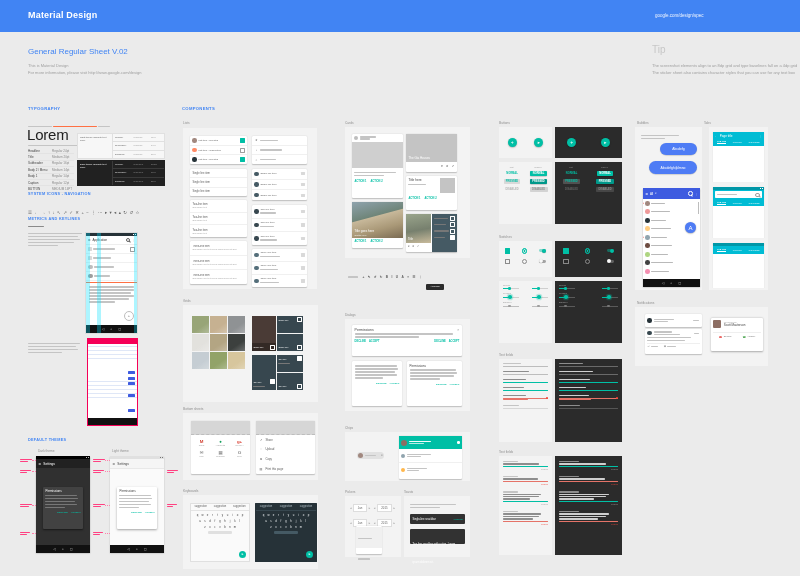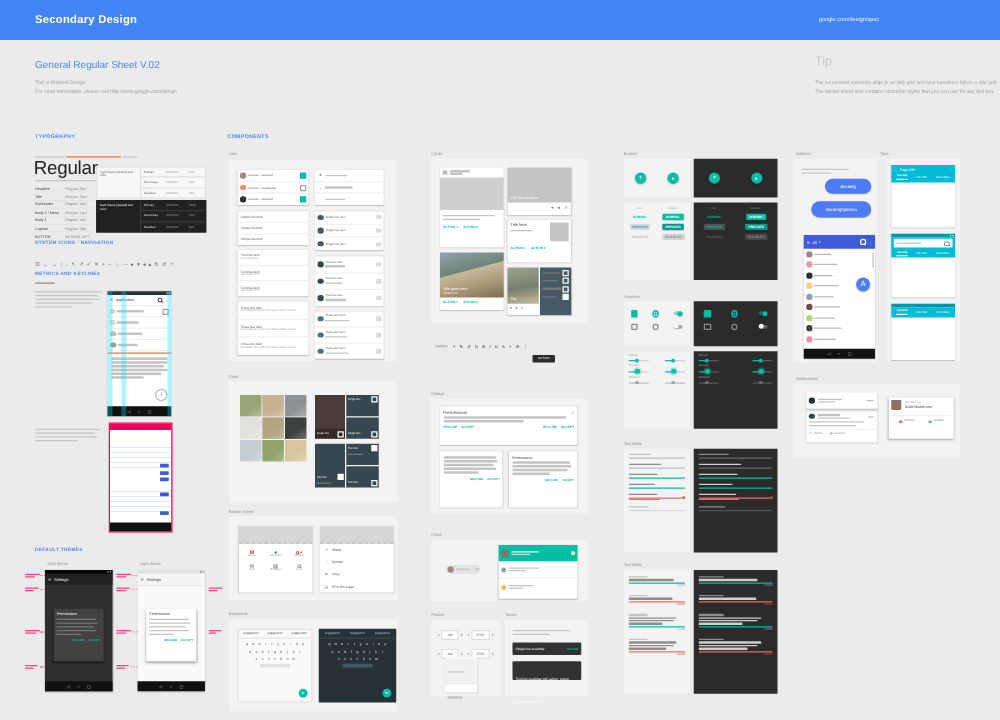--- a/index.html
+++ b/index.html
@@ -115,37 +115,37 @@
   .wcb{width:2.8px;height:2.8px;border:.5px solid #fff;border-radius:.4px;margin-left:auto;flex:none}
   .wcb.on{background:#fff}
   .tealact{font-size:2.6px;font-weight:bold;color:#00bfa5}
 </style>
 </head>
 <body>
 
 <div id="page">
 
   <div class="ab" style="left:0;top:0;width:800px;height:32px;background:#4184f3">
-    <div class="ab wt" style="left:28px;top:10px;font-size:9px;font-weight:bold;letter-spacing:.2px">Secondary Design</div>
+    <div class="ab wt" style="left:28px;top:10px;font-size:9px;font-weight:bold;letter-spacing:.2px">Material Design</div>
     <div class="ab" style="left:655px;top:13px;font-size:4.5px;color:rgba(255,255,255,.92)">google.com/design/spec</div>
   </div>
 
   <div class="ab" style="left:28px;top:47px;font-size:8px;color:#4285f4">General Regular Sheet V.02</div>
   <div class="ab g9" style="left:28px;top:63px;font-size:4px">This is Material Design</div>
   <div class="ab g9" style="left:28px;top:70px;font-size:4px">For more information, please visit http://www.google.com/design</div>
   <div class="ab" style="left:652px;top:44px;font-size:10px;color:#c7c7c7">Tip</div>
   <div class="ab g9" style="left:652px;top:63px;font-size:4px">The screenshot elements align to an 8dp grid and type baselines fall on a 4dp grid</div>
   <div class="ab g9" style="left:652px;top:70px;font-size:4px">The sticker sheet also contains character styles that you can use for any text box</div>
 
   <div class="bh" style="left:28px;top:106px">TYPOGRAPHY</div>
   <div class="ab" style="left:28px;top:117px">
     <span class="nbar" style="width:24px"></span><span class="nbar" style="width:44px;background:#ff7043"></span><span class="nbar" style="width:12px"></span><br>
     <span class="nbar" style="width:66px;margin-top:1.4px"></span>
   </div>
-  <div class="ab" style="left:27px;top:126px;font-size:15px;color:#212121;letter-spacing:-.2px">Regular</div>
+  <div class="ab" style="left:27px;top:126px;font-size:15px;color:#212121;letter-spacing:-.2px">Lorem</div>
   <div class="ab" id="scale" style="left:28px;top:148px;width:46px">
       <div class="scrow">
         <span style="font-size: 3px; color: rgb(66, 66, 66); width: 24px;">Headline</span>
         <span style="font-size: 3px; color: rgb(138, 138, 138);">Regular 24pt</span>
       </div>
       <div class="scrow">
         <span style="font-size: 3px; color: rgb(66, 66, 66); width: 24px;">Title</span>
         <span style="font-size: 3px; color: rgb(138, 138, 138);">Medium 20pt</span>
       </div>
       <div class="scrow">

